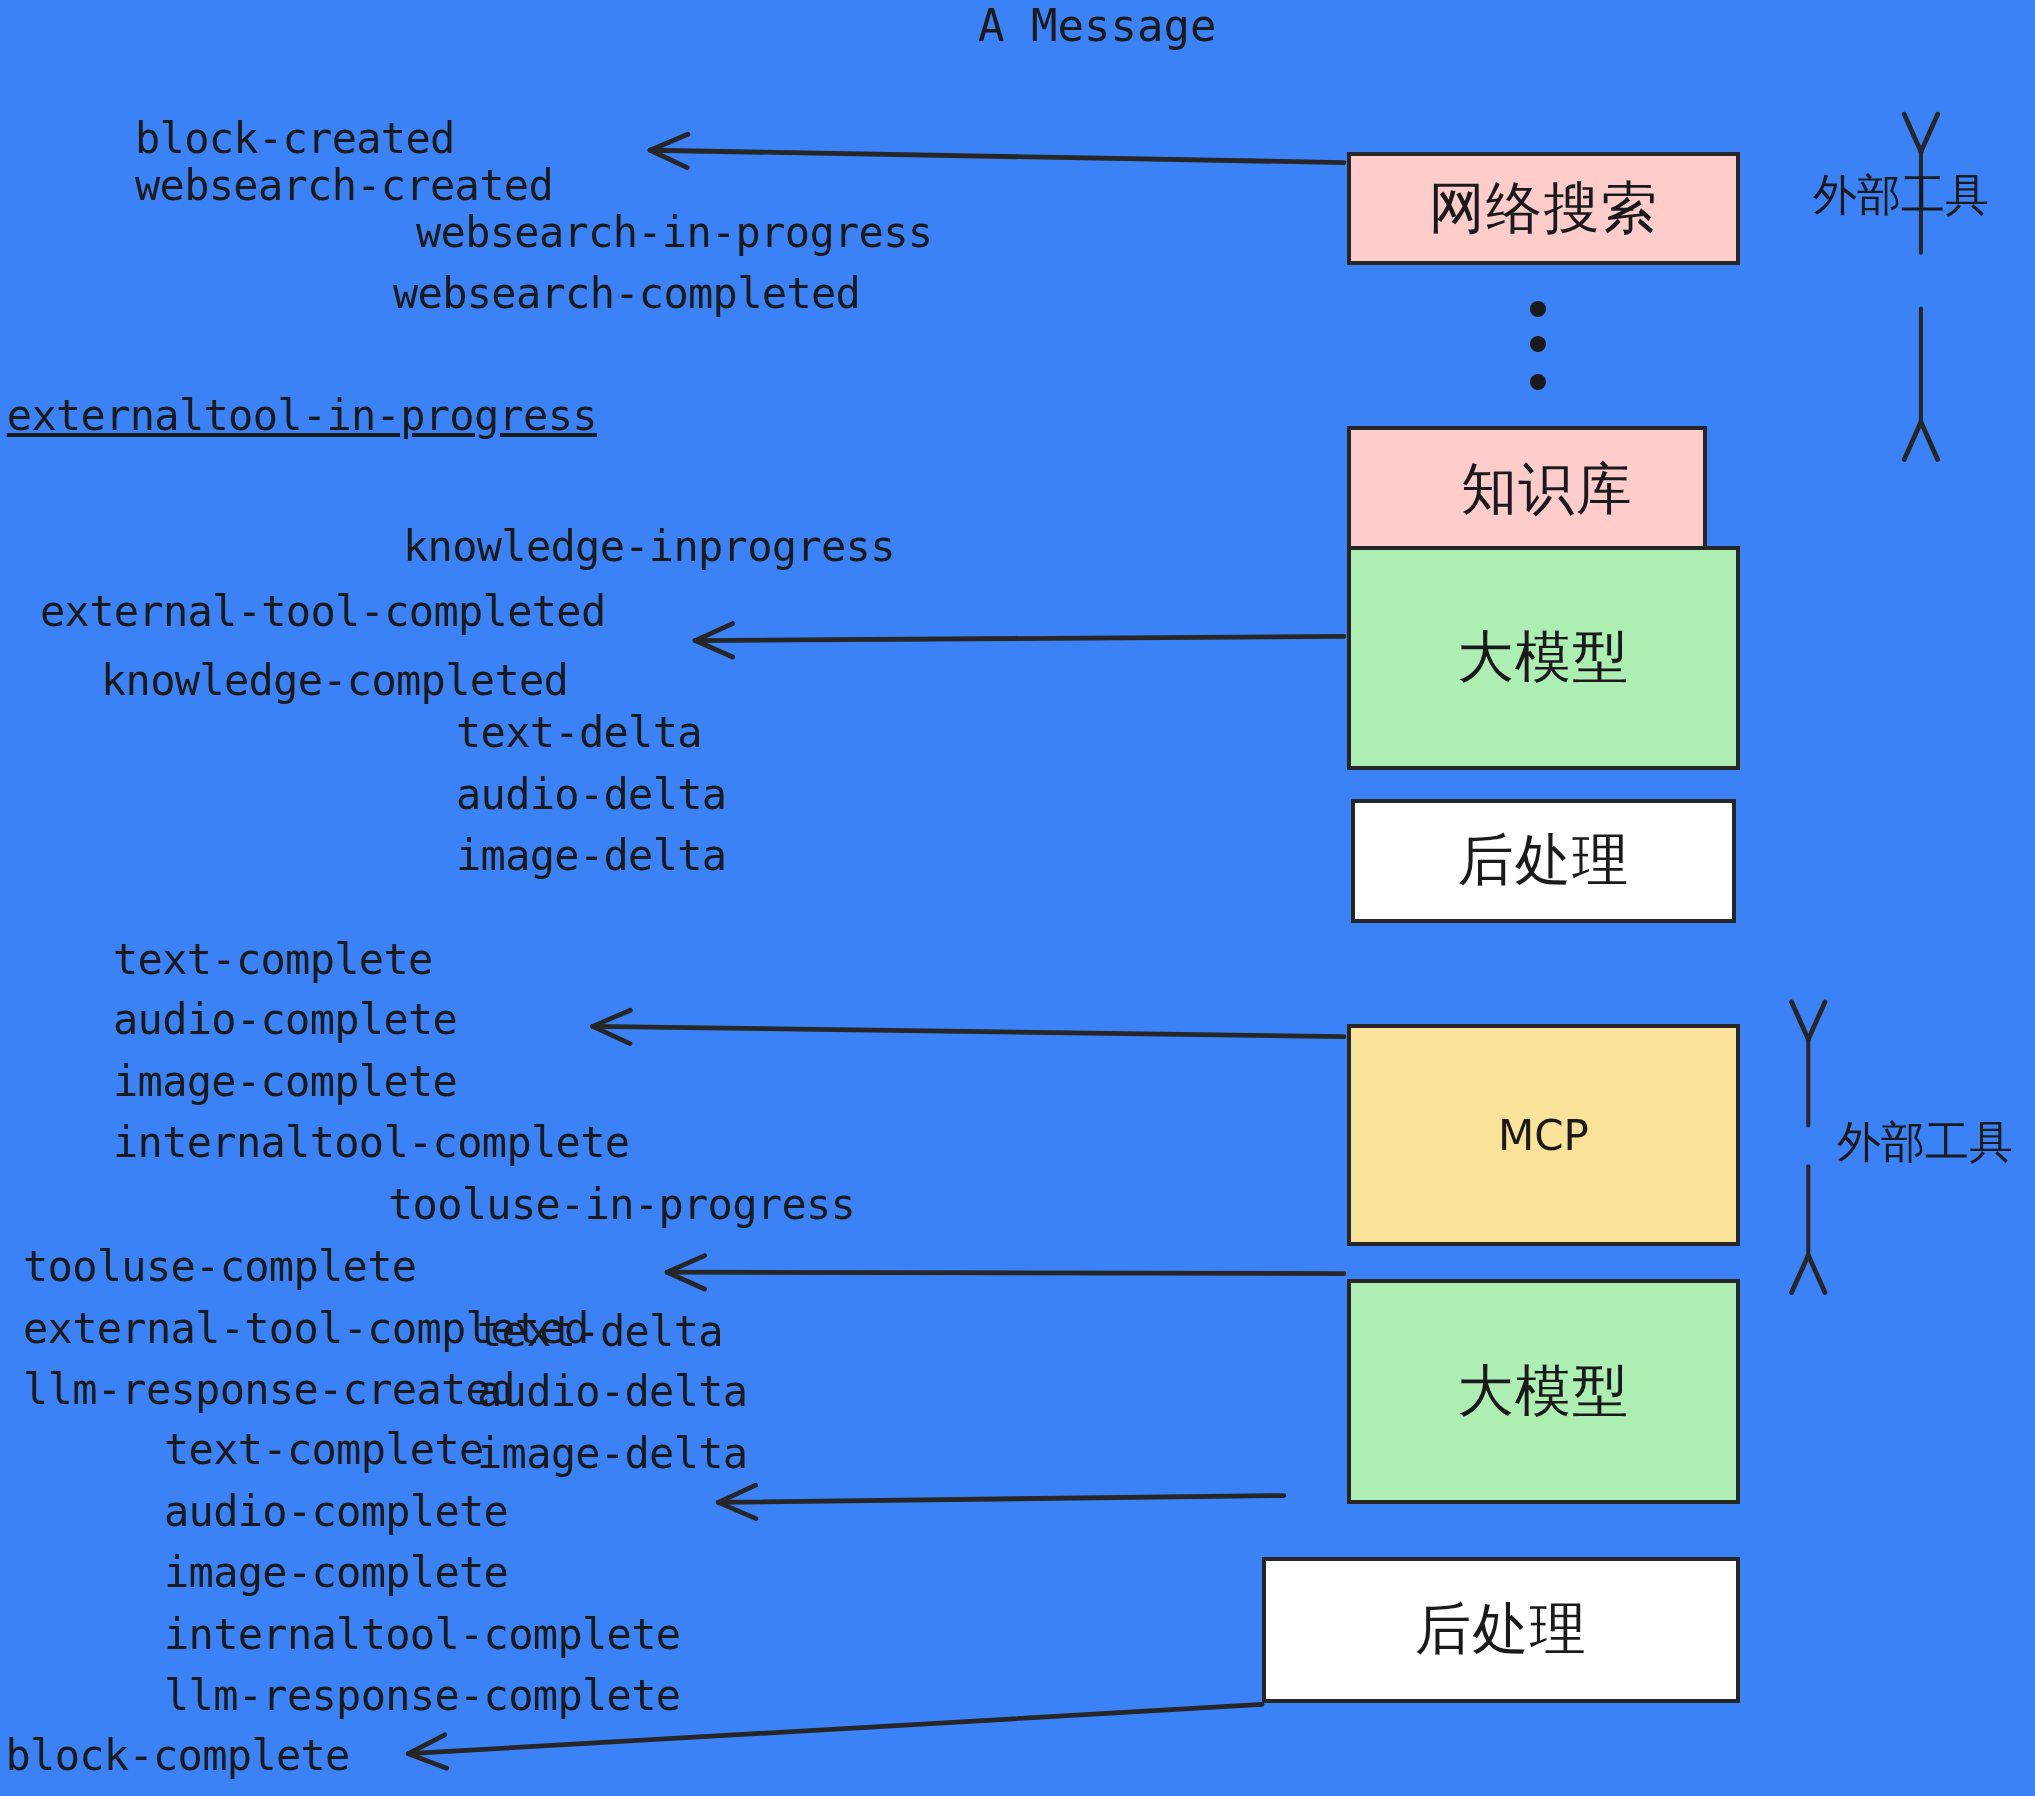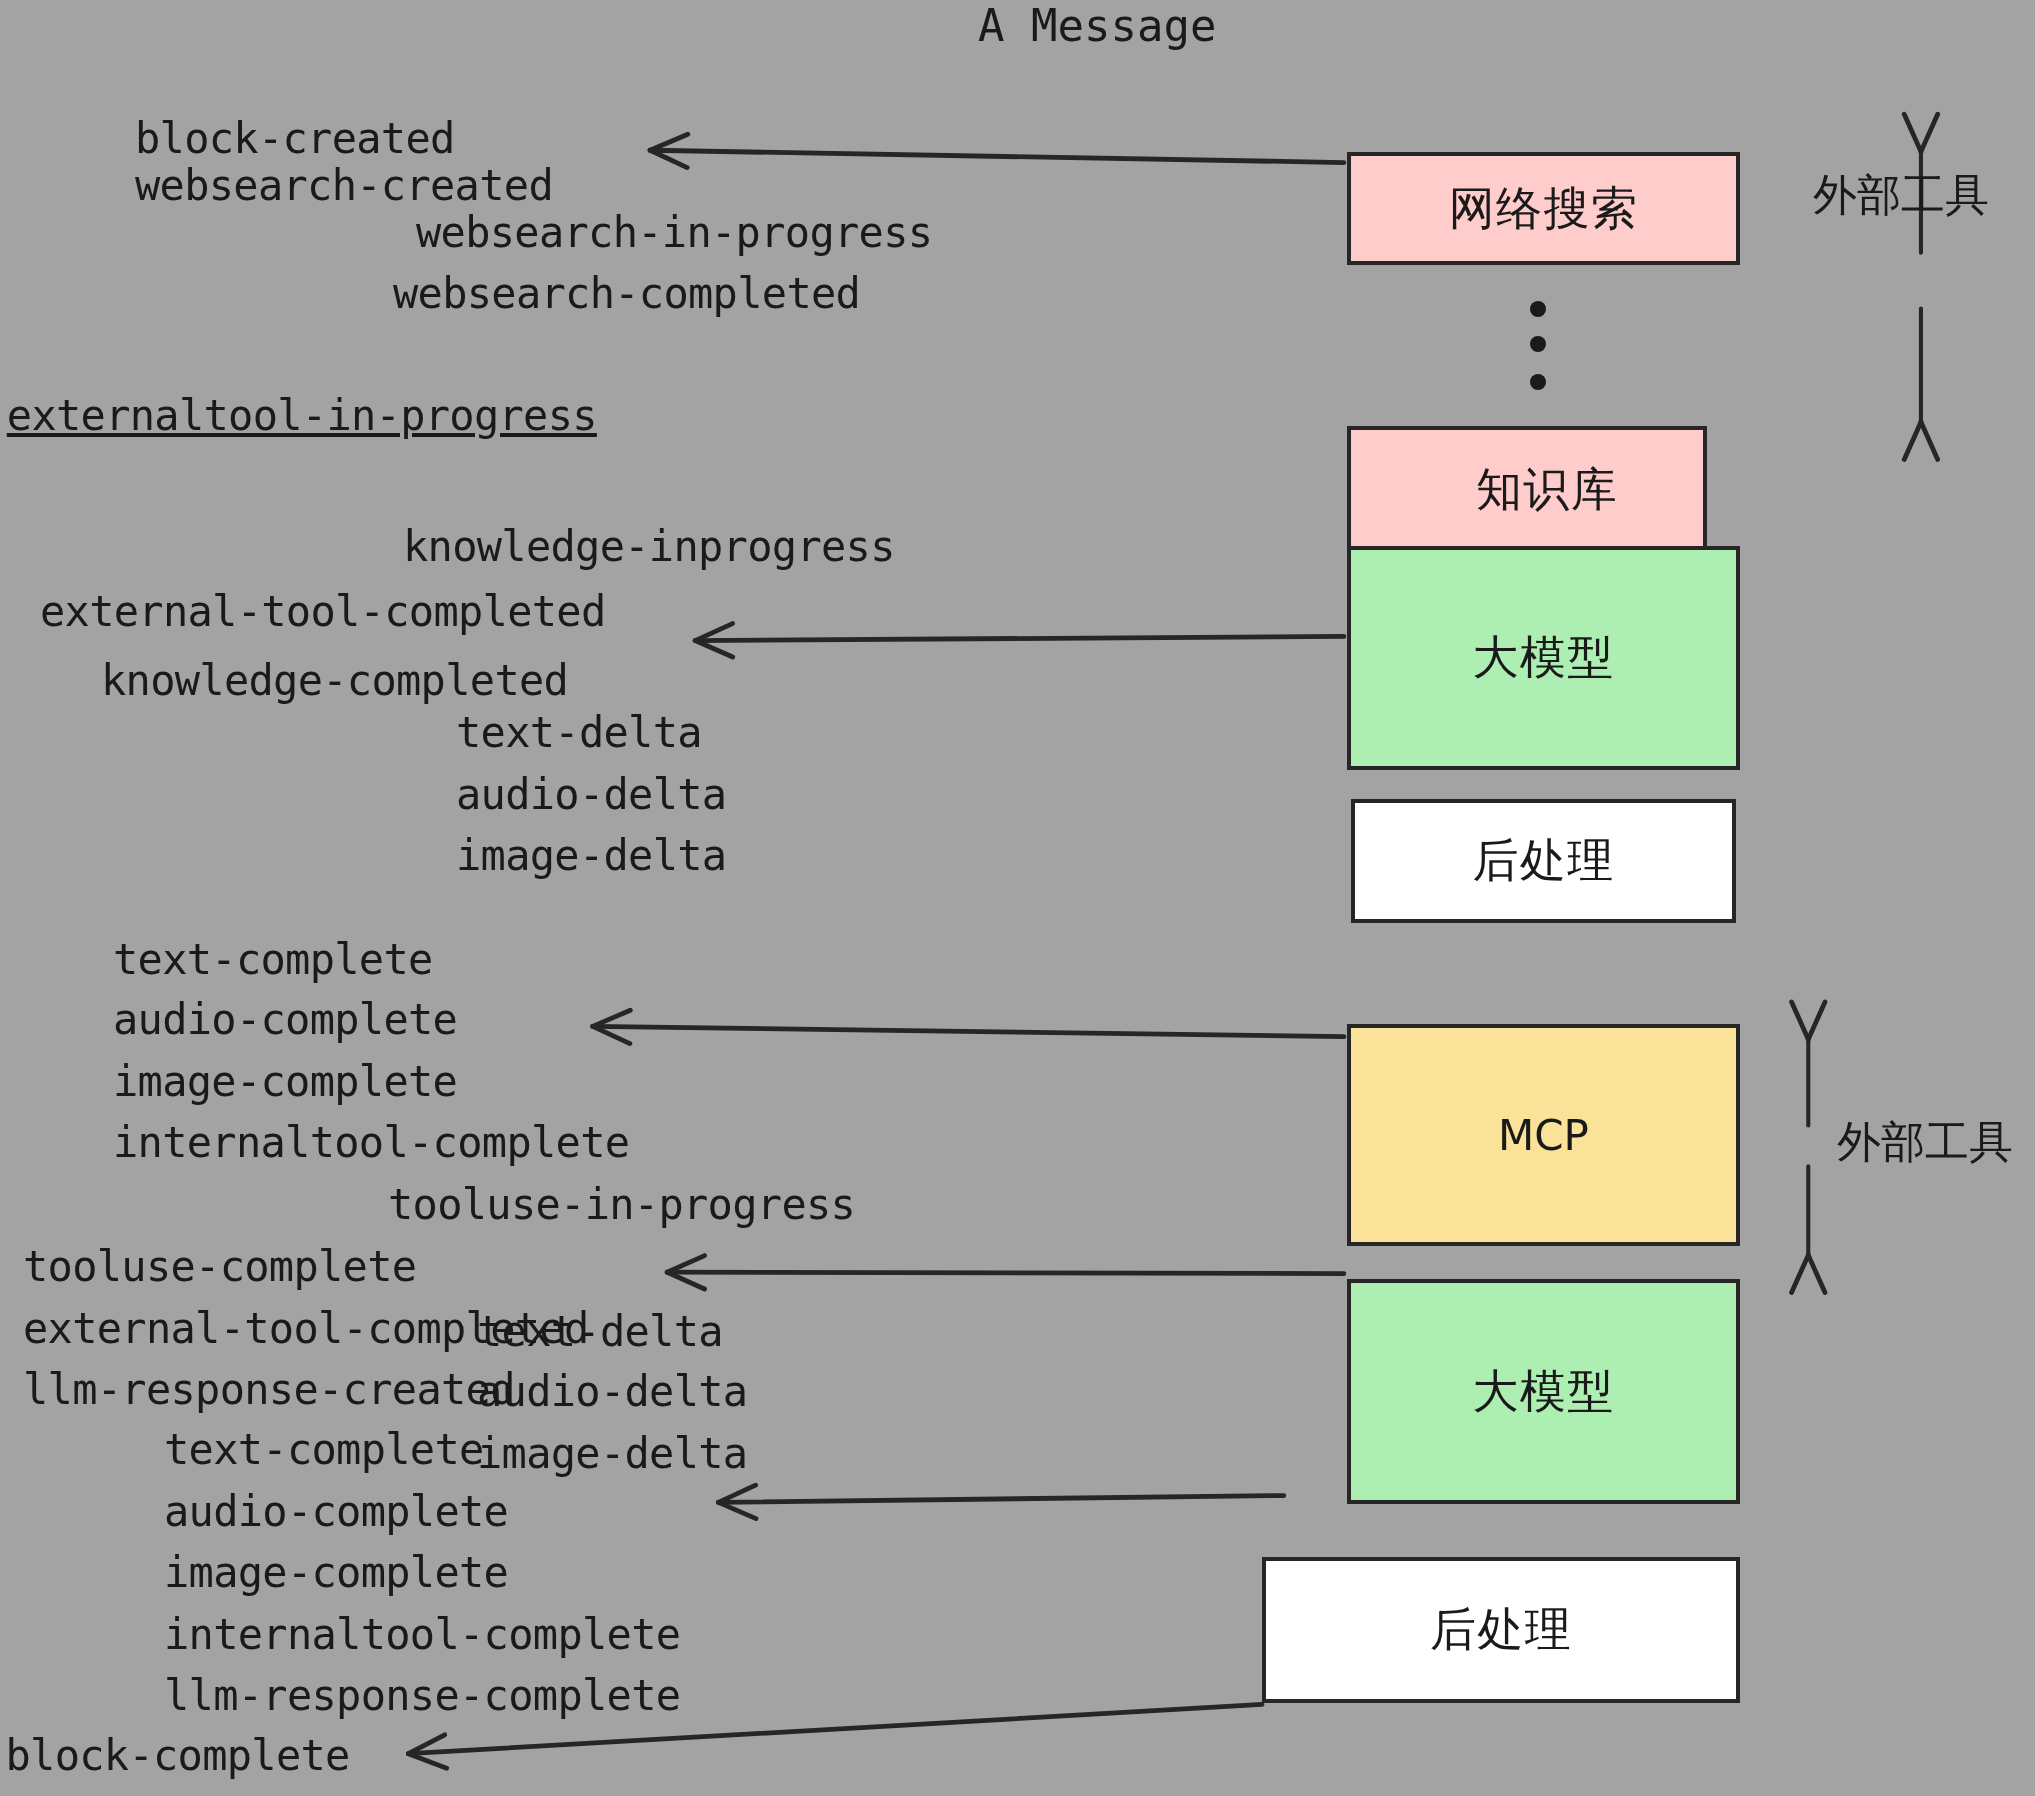--- a/index.html
+++ b/index.html
@@ -1,38 +1,38 @@
 <!DOCTYPE html>
 <html style="font-size:11px"><head>
 <meta charset="utf-8">
 <style>
   html,body{margin:0;padding:0;background:#ffffff;}
   body{width:2035px;height:1796px;font-family:"DejaVu Sans Mono",monospace;}
-  #stage{position:relative;width:2035px;height:1796px;overflow:hidden;background:#a3a3a3;}
+  #stage{position:relative;width:2035px;height:1796px;overflow:hidden;background:#3b82f6;}
   svg#wires{position:absolute;left:0;top:0;width:2035px;height:1796px;}
   .evt{
     position:absolute;
     font-family:"DejaVu Sans Mono","Liberation Mono",monospace;
     font-size:42px;
     line-height:1;
     color:#1a1a1a;
     white-space:nowrap;
     letter-spacing:-0.7px;
   }
   .node{
     position:absolute;
     box-sizing:border-box;
     border:4.1px solid #262626;
     display:flex;
     align-items:center;
     justify-content:center;
     font-family:"DejaVu Sans","Liberation Sans",sans-serif;
     color:#1a1a1a;
   }
-  .node-label{font-size:46px;letter-spacing:1.4px;}
+  .node-label{font-size:56px;letter-spacing:1.4px;}
   .node-label.latin{font-family:"DejaVu Sans","Liberation Sans",sans-serif;font-size:42px;letter-spacing:0;}
   .title{
     position:absolute;
     font-family:"DejaVu Sans Mono","Liberation Mono",monospace;
     font-size:44px;
     color:#1a1a1a;
     white-space:nowrap;
   }
   .sidelabel{
     position:absolute;

